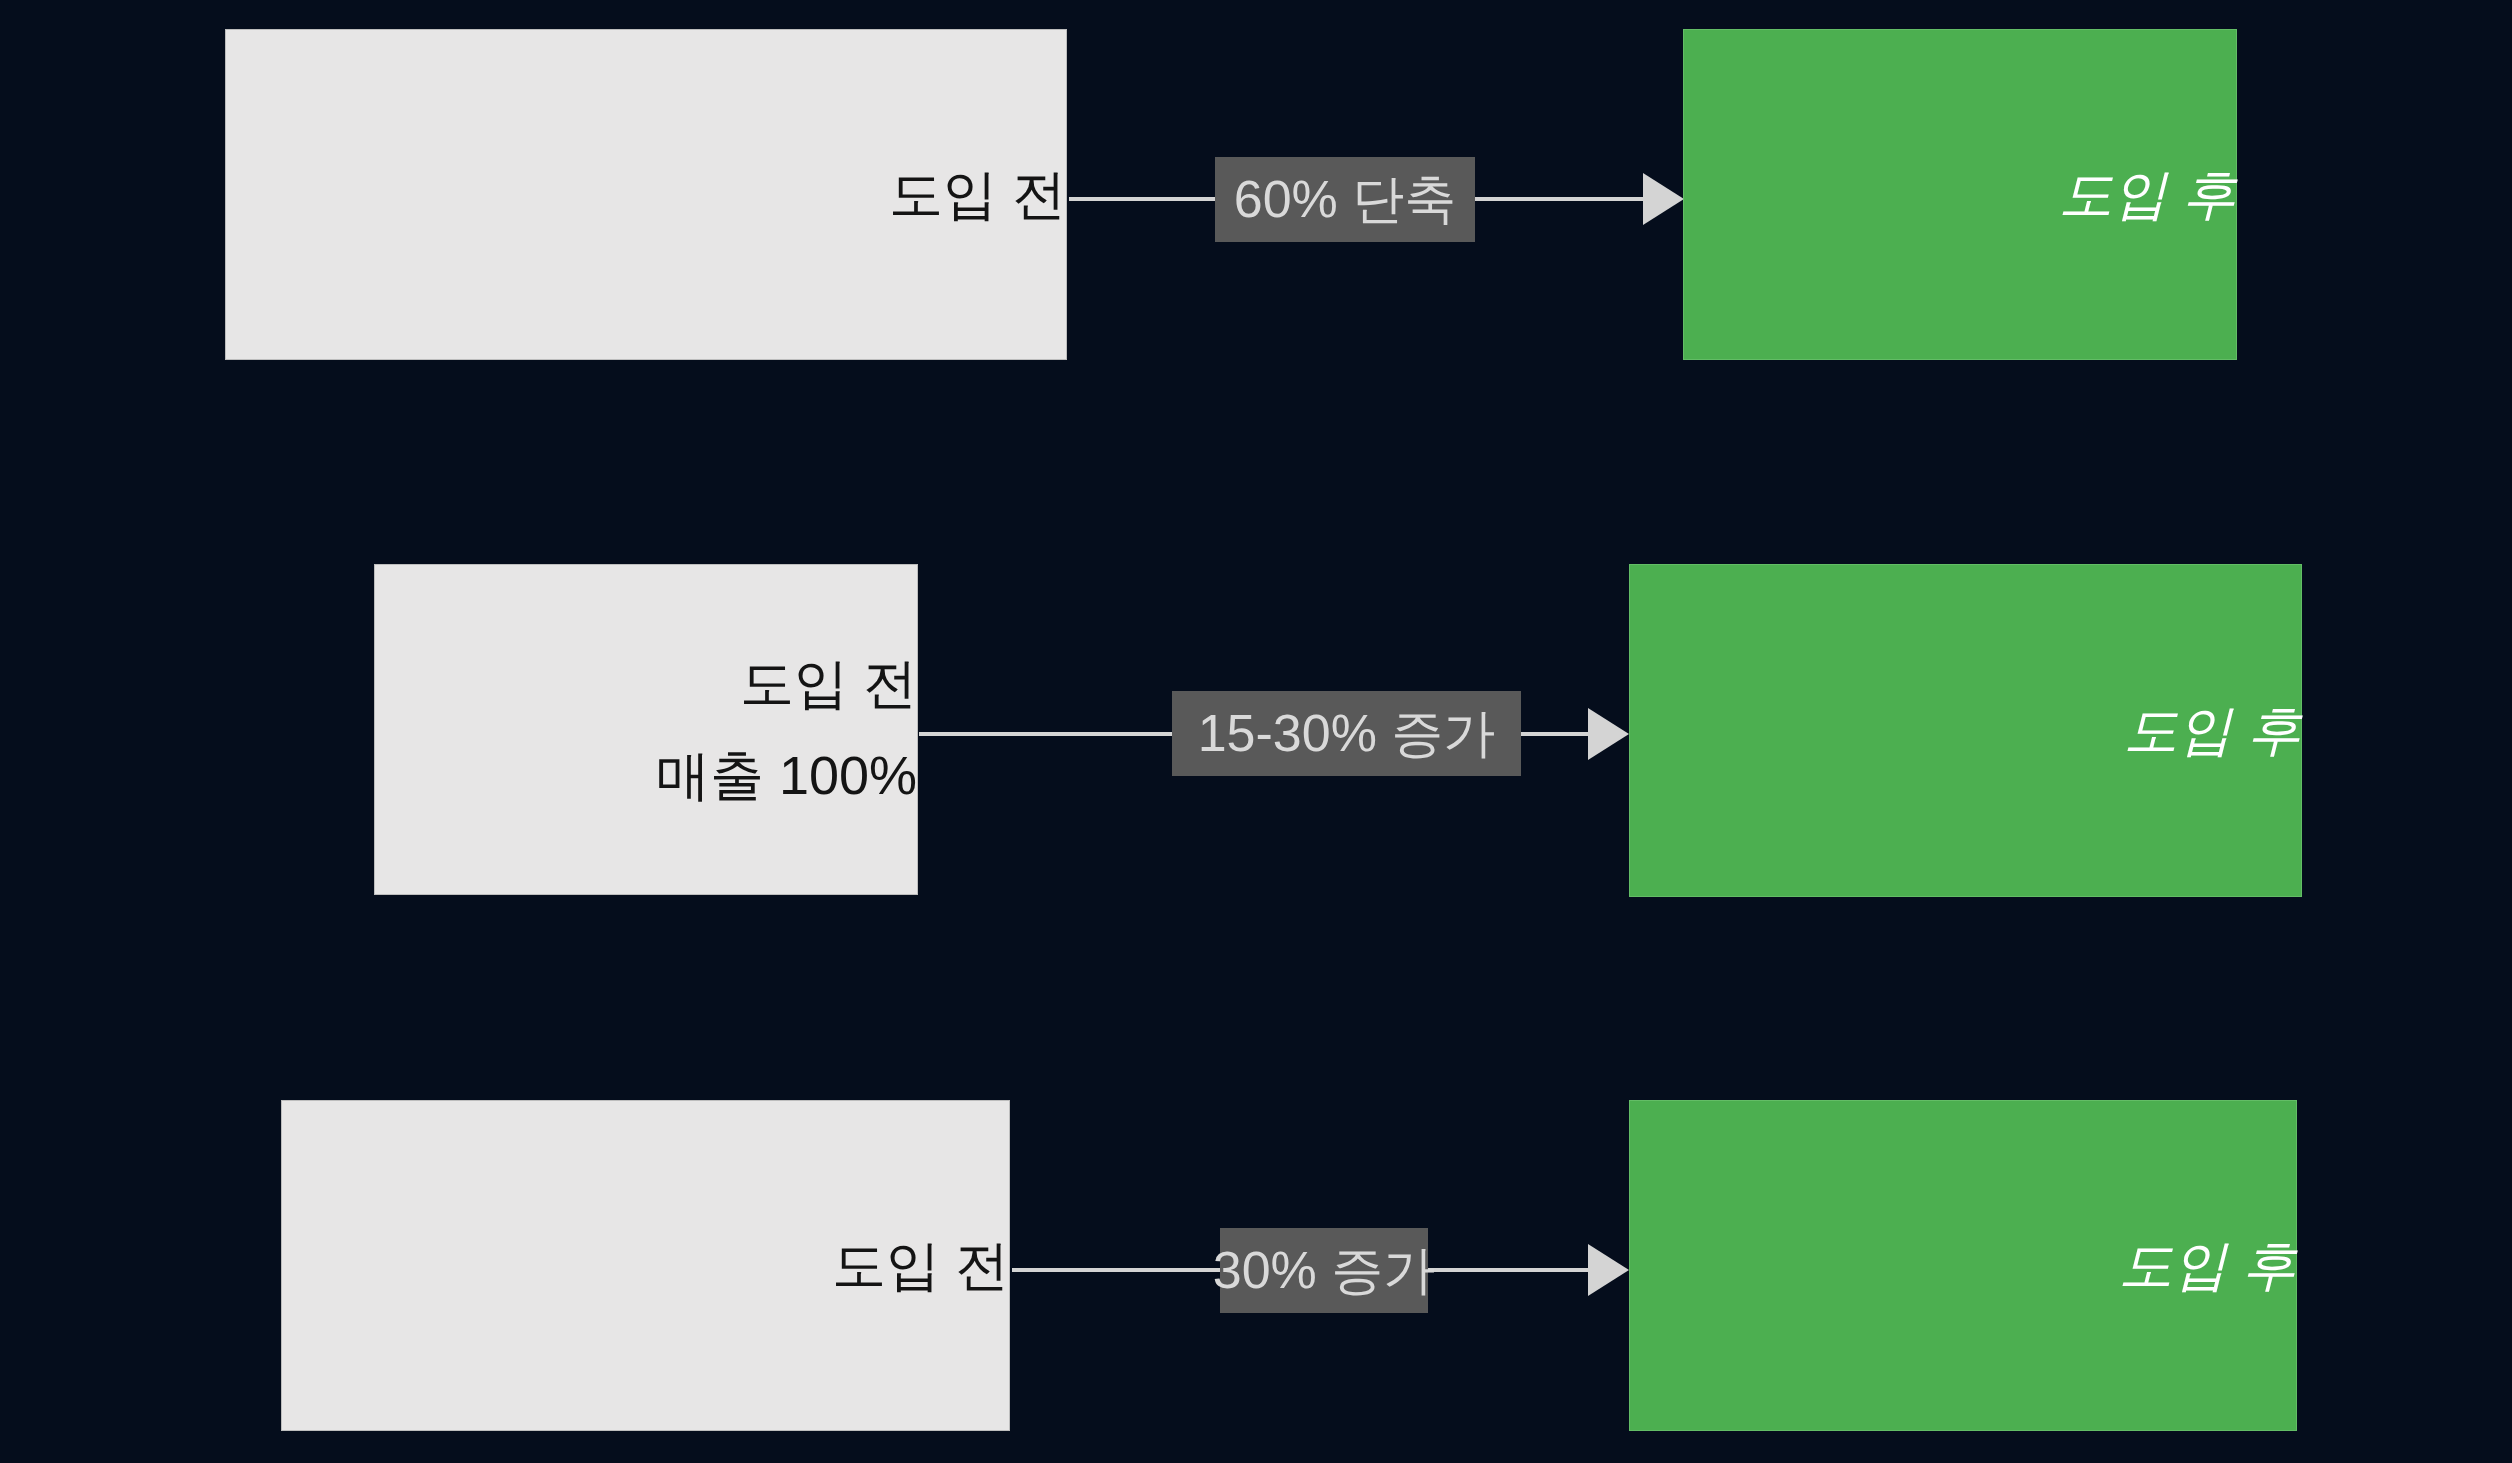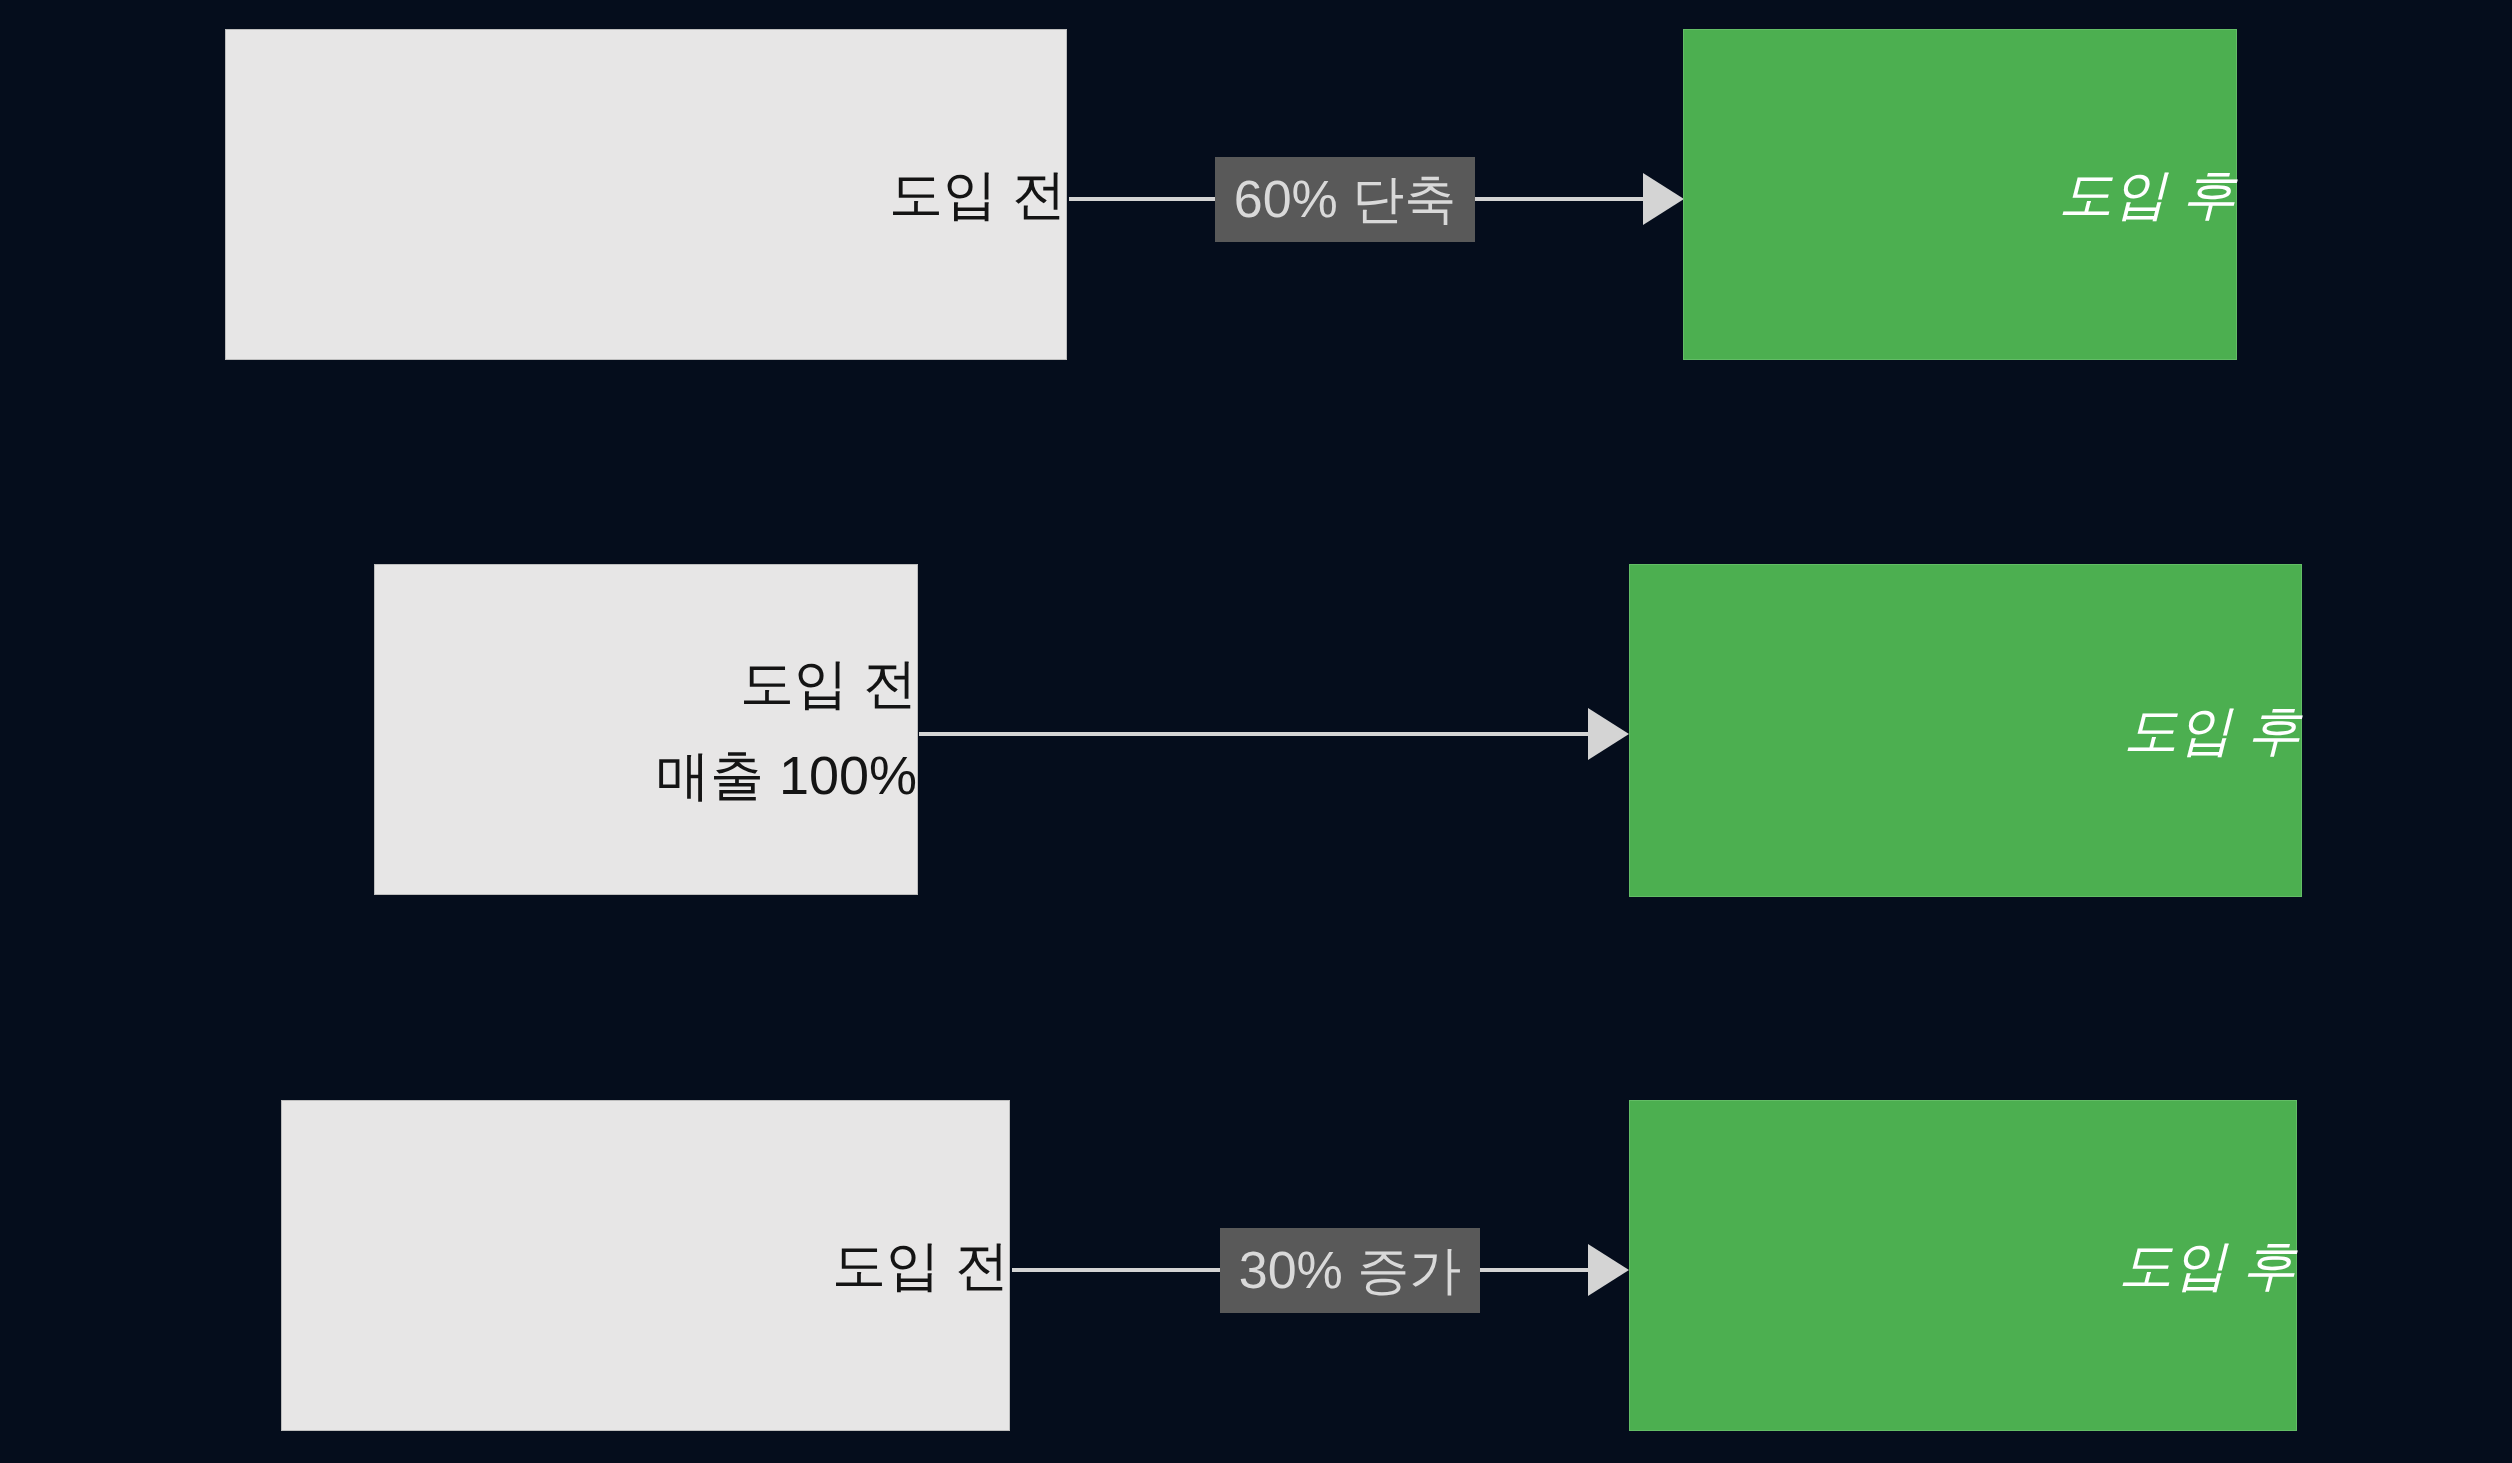--- a/index.html
+++ b/index.html
@@ -75,21 +75,21 @@
   .r2-before { left: 374px;  top: 564px;  width: 544px; height: 331px; }
   .r2-line   { left: 919px;  top: 732px;  width: 673px; }
   .r2-arrow  { left: 1588px; top: 708px; }
   .r2-label  { left: 1172px; top: 691px;  width: 349px; height: 85px; }
   .r2-after  { left: 1629px; top: 564px;  width: 673px; height: 333px; }
 
   
   .r3-before { left: 281px;  top: 1100px; width: 729px; height: 331px; }
   .r3-line   { left: 1012px; top: 1268px; width: 580px; }
   .r3-arrow  { left: 1588px; top: 1244px; }
-  .r3-label  { left: 1220px; top: 1228px; width: 260px; height: 85px; }
+  .r3-label  { left: 1220px; top: 1228px; width: 208px; height: 85px; }
   .r3-after  { left: 1629px; top: 1100px; width: 668px; height: 331px; }
 </style>
 </head>
 <body>
 
 <div class="canvas">
 
   <div class="box before r1-before">
     <div>도입 전</div>
   </div>
@@ -99,20 +99,21 @@
   <div class="box after r1-after">
     <div>도입 후</div>
   </div>
 
   <div class="box before r2-before">
     <div>도입 전</div>
     <div>매출 100%</div>
   </div>
   <div class="line r2-line"></div>
   <div class="arrowhead r2-arrow"></div>
+  <div class="label r2-label">15-30% 증가</div>
   <div class="box after r2-after">
     <div>도입 후</div>
   </div>
 
   <div class="box before r3-before">
     <div>도입 전</div>
   </div>
   <div class="line r3-line"></div>
   <div class="arrowhead r3-arrow"></div>
   <div class="label r3-label">30% 증가</div>

